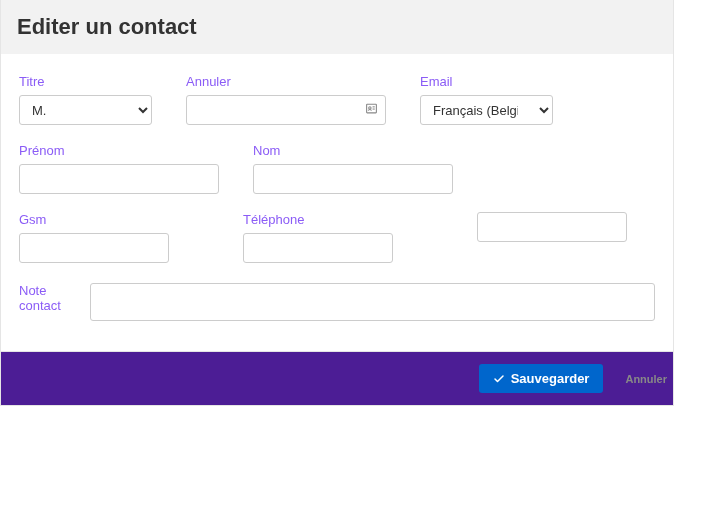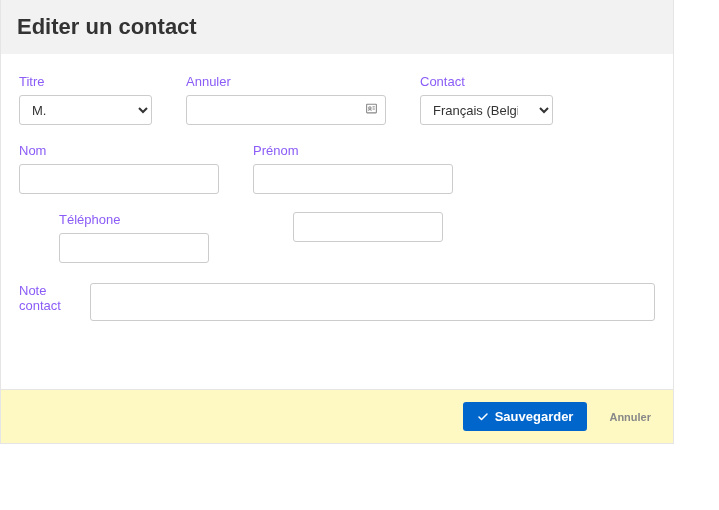--- a/index.html
+++ b/index.html
@@ -109,27 +109,26 @@
     height: 38px;
     border: 1px solid #ccc;
     border-radius: 3px;
     padding: 6px 8px;
     resize: none;
     font-size: 13px;
     font-family: inherit;
   }
   .footer {
     border-top: 1px solid #e5e5e5;
-    padding: 12px 18px;
+    padding: 12px 2px;
     display: flex;
     justify-content: flex-end;
     align-items: center;
     gap: 18px;
-    background: #fef9c3;
-    margin-top: 38px;
+    background: #4c1d95;
   }
   .btn-primary {
     background: #0066cc;
     color: #fff;
     border: none;
     border-radius: 3px;
     padding: 7px 14px;
     font-size: 13px;
     font-weight: bold;
     cursor: pointer;
@@ -178,39 +177,43 @@
                 <rect x="3" y="4" width="18" height="16" rx="1"></rect>
                 <circle cx="9" cy="11" r="2.2"></circle>
                 <path d="M6 16c.6-1.5 2-2.3 3-2.3s2.4.8 3 2.3"></path>
                 <line x1="14" y1="9" x2="18" y2="9"></line>
                 <line x1="14" y1="13" x2="18" y2="13"></line>
               </svg>
           </span>
         </div>
       </div>
       <div class="field">
-        <label class="flabel">Contact</label>
+        <label class="flabel">Email</label>
         <select class="control langue-select">
           <option>Français (Belgique)</option>
         </select>
       </div>
     </div>
 
     <div class="row">
+      <div class="field fcol1">
+        <label class="flabel">Prénom</label>
+        <input class="control" type="text" value="" style="">
+      </div>
       <div class="field fcol2">
         <label class="flabel">Nom</label>
         <input class="control" type="text" value="" style="">
       </div>
-      <div class="field fcol1">
-        <label class="flabel">Prénom</label>
-        <input class="control" type="text" value="" style="">
-      </div>
     </div>
 
     <div class="row">
+      <div class="field fsmall">
+        <label class="flabel">Gsm</label>
+        <input class="control" type="text" style="width: 150px;" value="">
+      </div>
       <div class="field fsmall" style="margin-left:40px">
         <label class="flabel">Téléphone</label>
         <input class="control" type="text" style="width: 150px;" value="">
       </div>
       <div class="field fsmall" style="margin-left:50px">
         <input class="control" type="text" style="width: 150px;" value="">
       </div>
     </div>
 
     <div class="note-row">

